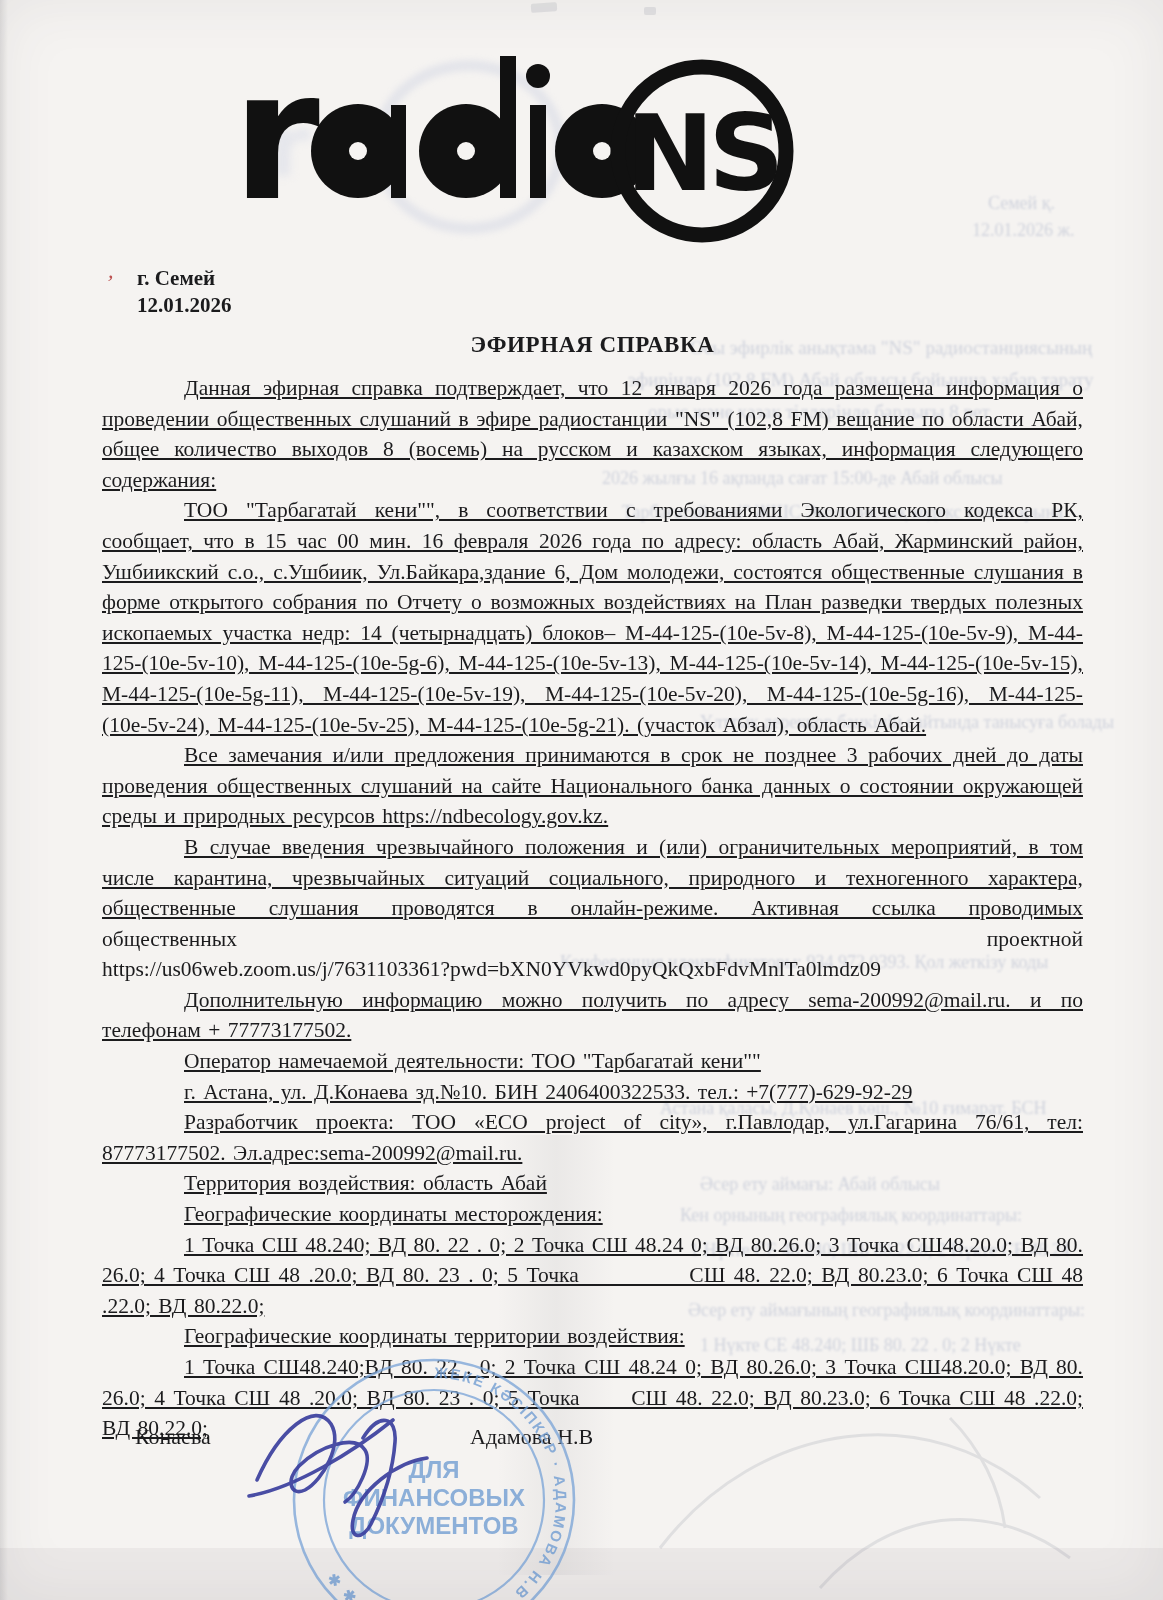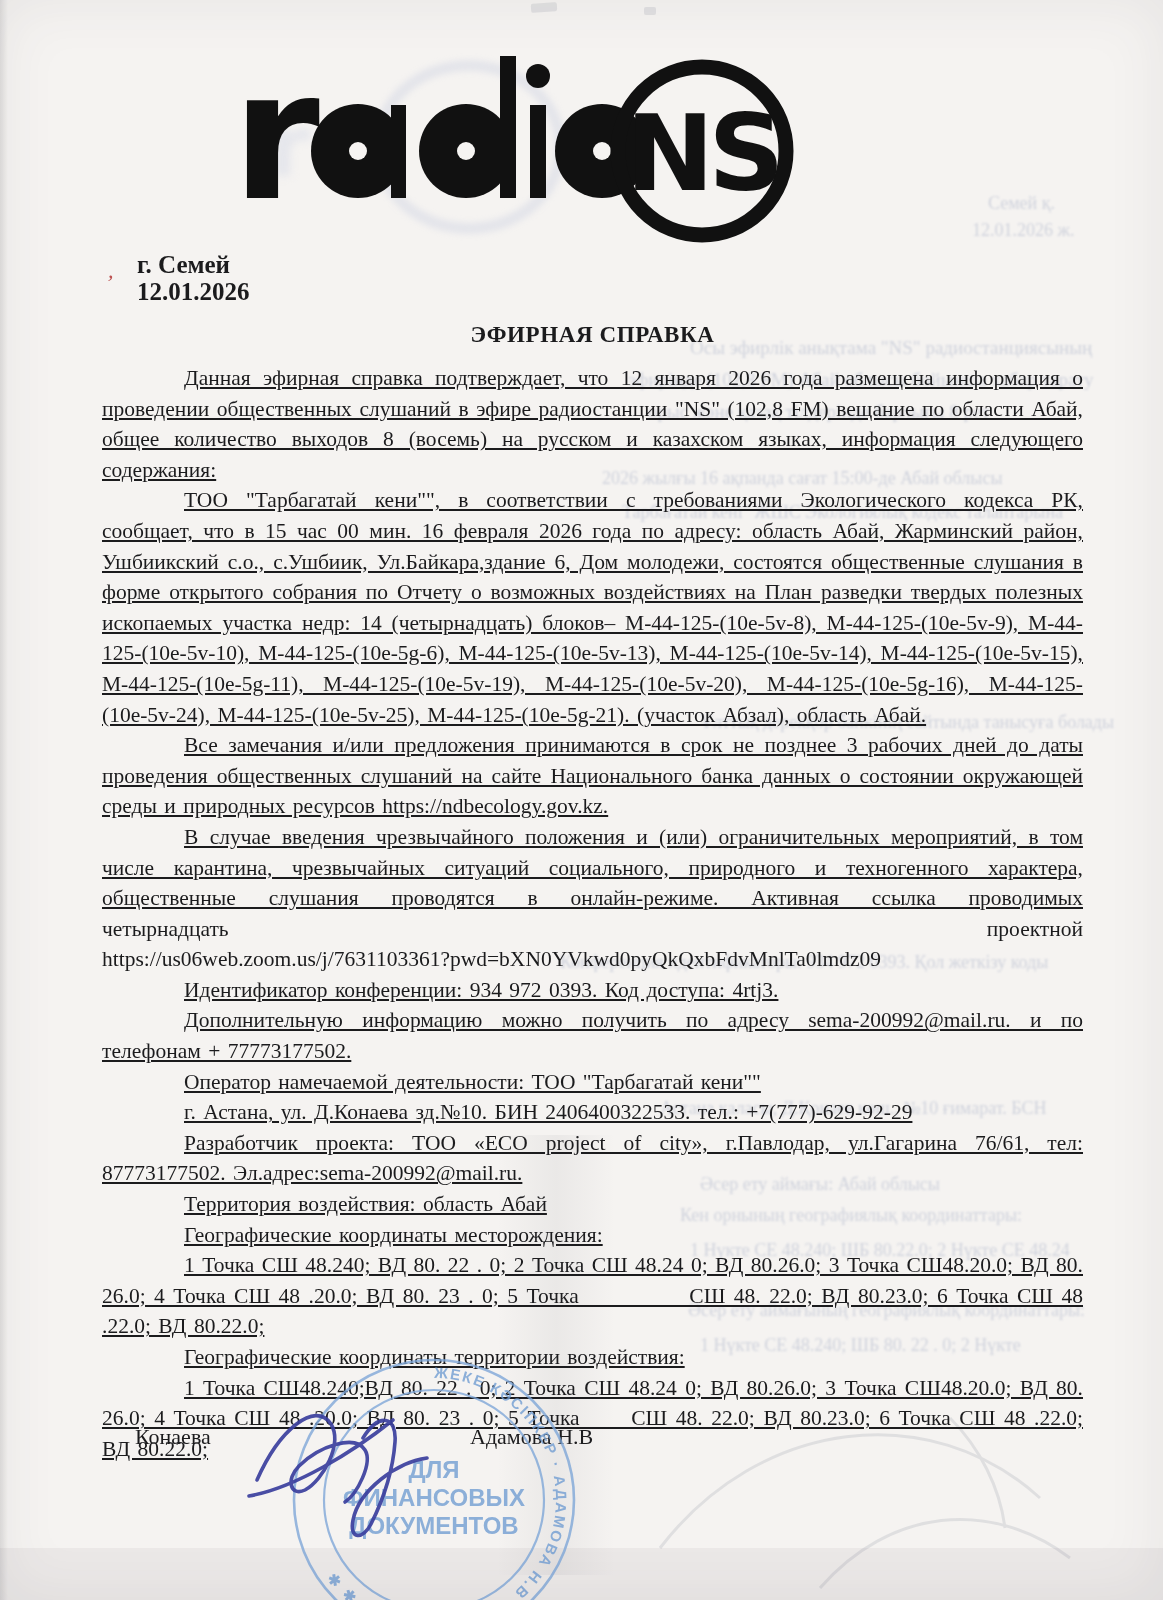--- a/index.html
+++ b/index.html
@@ -46,31 +46,31 @@
     position:absolute;left:268px;top:96px;z-index:1;
     font-family:"DejaVu Sans",sans-serif;font-weight:bold;font-size:86px;
     color:#d6dae7;opacity:.5;filter:blur(4px);letter-spacing:-4px;
   }
 
   
   .logo-svg{position:absolute;left:238px;top:48px;z-index:2;}
 
   
   .dateline{
-    position:absolute;left:137px;top:251px;z-index:2;
-    font-weight:bold;font-size:25px;line-height:27px;
+    position:absolute;left:137px;top:265px;z-index:2;
+    font-weight:bold;font-size:21px;line-height:27px;
   }
   .red-mark{
     position:absolute;left:109px;top:258px;color:#b23434;font-size:22px;
     opacity:.85;z-index:2;transform:rotate(8deg);
   }
 
   
   .doc-body{
-    position:absolute;left:102px;top:322px;width:981px;z-index:2;
+    position:absolute;left:102px;top:332px;width:981px;z-index:2;
   }
   .doc-title{
     margin:0 0 15px 0;text-align:center;
     font-size:23px;font-weight:bold;letter-spacing:.6px;
   }
   .para{
     margin:0;text-indent:82px;text-align:justify;
     font-size:21.5px;line-height:30.6px;word-spacing:2px;text-decoration:underline;
   }
   .para.justify-last{text-align-last:justify;}
@@ -150,25 +150,24 @@
     <div>12.01.2026</div>
   </div>
 
   <div class="doc-body">
     <h1 class="doc-title">ЭФИРНАЯ СПРАВКА</h1>
     <p class="para">Данная эфирная справка подтверждает, что 12 января 2026 года размещена информация о проведении общественных слушаний в эфире радиостанции "NS" (102,8 FM) вещание по области Абай, общее количество выходов 8 (восемь) на русском и казахском языках, информация следующего содержания:</p>
     <p class="para">ТОО "Тарбагатай кени"", в соответствии с требованиями Экологического кодекса РК, сообщает, что в 15 час 00 мин. 16 февраля 2026 года по адресу: область Абай, Жарминский район, Ушбиикский с.о., с.Ушбиик, Ул.Байкара,здание 6, Дом молодежи, состоятся общественные слушания в форме открытого собрания по Отчету о возможных воздействиях на План разведки твердых полезных ископаемых участка недр: 14 (четырнадцать) блоков– М-44-125-(10е-5v-8), М-44-125-(10е-5v-9), М-44-125-(10е-5v-10), М-44-125-(10е-5g-6), М-44-125-(10е-5v-13), М-44-125-(10е-5v-14), М-44-125-(10е-5v-15), М-44-125-(10е-5g-11), М-44-125-(10е-5v-19), М-44-125-(10е-5v-20), М-44-125-(10е-5g-16), М-44-125-(10е-5v-24), М-44-125-(10е-5v-25), М-44-125-(10е-5g-21). (участок Абзал), область Абай.</p>
     <p class="para">Все замечания и/или предложения принимаются в срок не позднее 3 рабочих дней до даты проведения общественных слушаний на сайте Национального банка данных о состоянии окружающей среды и природных ресурсов https://ndbecology.gov.kz.</p>
     <p class="para justify-last">В случае введения чрезвычайного положения и (или) ограничительных мероприятий, в том числе карантина, чрезвычайных ситуаций социального, природного и техногенного характера, общественные слушания проводятся в онлайн-режиме. Активная ссылка проводимых</p>
     <div class="spread">
-      <span>четырнадцать</span>
+      <span>общественных</span>
       <span>проектной</span>
     </div>
     <p class="plain-line">https://us06web.zoom.us/j/7631103361?pwd=bXN0YVkwd0pyQkQxbFdvMnlTa0lmdz09</p>
-    <p class="para">Идентификатор конференции: 934 972 0393. Код доступа: 4rtj3.</p>
     <p class="para">Дополнительную информацию можно получить по адресу sema-200992@mail.ru. и по телефонам + 77773177502.</p>
     <p class="para">Оператор намечаемой деятельности: ТОО "Тарбагатай кени""</p>
     <p class="para">г. Астана, ул. Д.Конаева зд.№10. БИН 2406400322533. тел.: +7(777)-629-92-29</p>
     <p class="para">Разработчик проекта: ТОО «ECO project of city», г.Павлодар, ул.Гагарина 76/61, тел: 87773177502. Эл.адрес:sema-200992@mail.ru.</p>
     <p class="para">Территория воздействия: область Абай</p>
     <p class="para">Географические координаты месторождения:</p>
     <p class="para">1 Точка СШ 48.240; ВД 80. 22 . 0; 2 Точка СШ 48.24 0; ВД 80.26.0; 3 Точка СШ48.20.0; ВД 80. 26.0; 4 Точка СШ 48 .20.0; ВД 80. 23 . 0; 5 Точка&nbsp;&nbsp;&nbsp;&nbsp;&nbsp;&nbsp;&nbsp;&nbsp;&nbsp;&nbsp;&nbsp;&nbsp; СШ 48. 22.0; ВД 80.23.0; 6 Точка СШ 48 .22.0; ВД 80.22.0;</p>
     <p class="para">Географические координаты территории воздействия:</p>
     <p class="para">1 Точка СШ48.240;ВД 80. 22 . 0; 2 Точка СШ 48.24 0; ВД 80.26.0; 3 Точка СШ48.20.0; ВД 80. 26.0; 4 Точка СШ 48 .20.0; ВД 80. 23 . 0; 5 Точка&nbsp;&nbsp;&nbsp;&nbsp;&nbsp; СШ 48. 22.0; ВД 80.23.0; 6 Точка СШ 48 .22.0; ВД 80.22.0;</p>
   </div>

